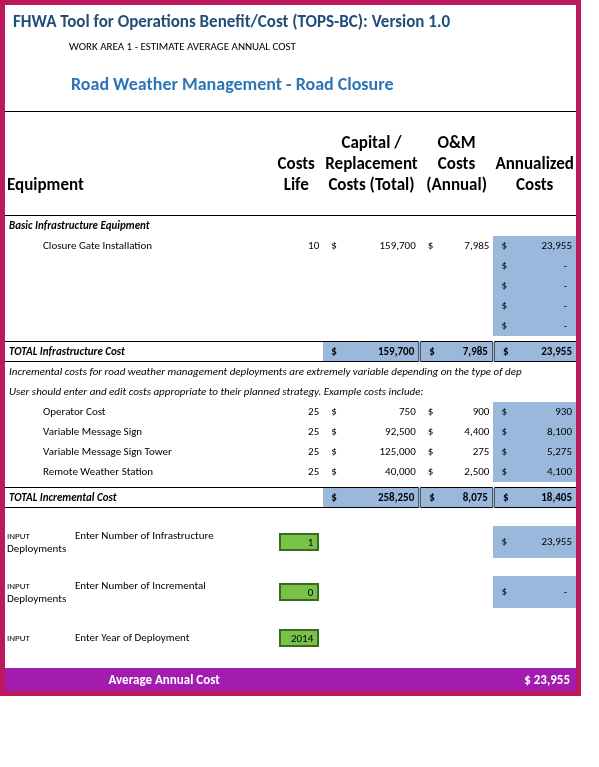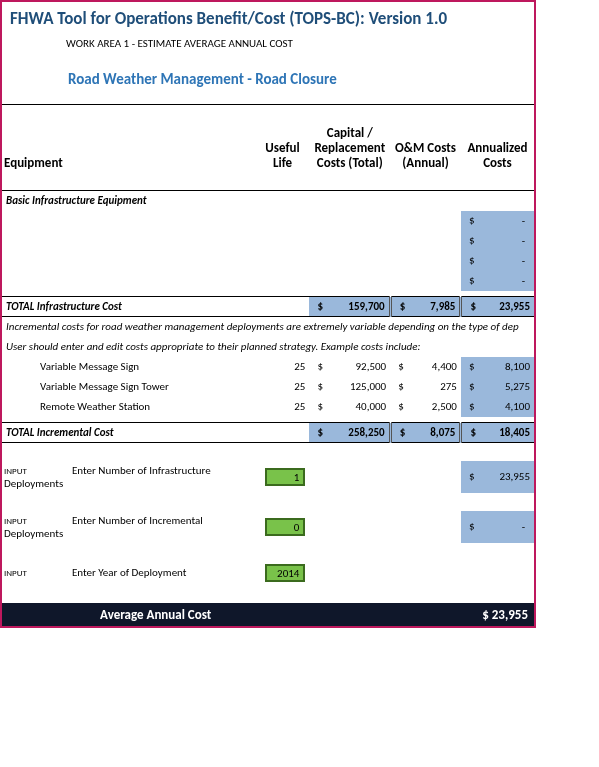--- a/index.html
+++ b/index.html
@@ -4,22 +4,22 @@
 <style>
   * { box-sizing: border-box; }
   body {
     margin: 0;
     padding: 0;
     font-family: Calibri, Arial, sans-serif;
     background: #fff;
     width: 599px;
   }
   .page {
-    width: 536px;
-    border: 2px solid #be185d;
+    width: 581px;
+    border: 5px solid #be185d;
   }
   .header {
     padding: 6px 8px 0 8px;
   }
   .title {
     font-size: 17px;
     font-weight: bold;
     color: #1f4e79;
   }
   .purpose {
@@ -29,41 +29,41 @@
     margin-top: 2px;
   }
   .workarea {
     font-size: 11px;
     color: #000;
     margin-left: 56px;
     margin-top: 8px;
     font-weight: normal;
   }
   .strategy {
-    font-size: 15px;
+    font-size: 18px;
     font-weight: bold;
     color: #2e75b6;
     margin-left: 58px;
     margin-top: 20px;
     margin-bottom: 16px;
   }
   table.grid {
     width: 100%;
     border-collapse: collapse;
     font-size: 11px;
   }
   .col-eq { width: 290px; }
   .col-life { width: 55px; text-align: right; }
   .col-cap { width: 82px; text-align: right; }
   .col-om { width: 75px; text-align: right; }
   .col-ann { width: 75px; text-align: right; }
   .hdrrow td, .hdrrow th {
     border-bottom: 1px solid #000;
     font-weight: bold;
-    font-size: 13px;
+    font-size: 17px;
     vertical-align: bottom;
     padding: 20px 2px;
     text-align: center;
   }
   .hdrrow th:first-child { text-align: left; border-top: 1px solid #000; }
   .hdrrow { border-top: 1px solid #000; }
   .section-label {
     font-style: italic;
     font-weight: bold;
     padding: 16px 2px 6px 2px;
@@ -86,21 +86,21 @@
     border: 2px solid #3b6b1e;
     text-align: right;
     padding: 0 4px;
     font-size: 11px;
     width: 40px;
     display: inline-block;
     height: 18px;
     line-height: 16px;
   }
   .footer {
-    background: #0f172a;
+    background: #a21caf;
     color: #fff;
     font-weight: bold;
     font-size: 13px;
   }
   .footer td { padding: 4px 6px; }
   .spacer td { height: 18px; }
   .minispacer td { height: 6px; }
   .dbl-border-l { border-left: 3px double #555; }
 </style>
 </head>
@@ -119,31 +119,38 @@
       <col class="col-eq">
         <col class="col-life">
         <col class="col-cap">
         <col class="col-om">
         <col class="col-ann">
     </colgroup>
 
     <tbody>
         <tr class="hdrrow">
       <th>Equipment</th>
-      <th>Useful Life</th>
+      <th>Costs Life</th>
       <th>Capital / Replacement Costs (Total)</th>
       <th>O&amp;M Costs (Annual)</th>
       <th>Annualized Costs</th>
     </tr>
 
     <tr class="row">
           <td colspan="5" class="section-label">Basic Infrastructure Equipment</td>
         </tr>
 
     <tr class="row">
+      <td class="indent">Closure Gate Installation</td>
+      <td class="money">10</td>
+      <td class="money"><span class="dollar">$</span><span>159,700</span></td>
+      <td class="money"><span class="dollar">$</span><span>7,985</span></td>
+      <td class="money hl-blue"><span class="dollar">$</span><span>23,955</span></td>
+    </tr>
+    <tr class="row">
           <td></td>
           <td></td>
           <td></td>
           <td></td>
           <td class="money hl-blue"><span class="dollar">$</span><span>-</span>&nbsp;&nbsp;</td>
         </tr>
     <tr class="row">
           <td></td>
           <td></td>
           <td></td>
@@ -178,20 +185,27 @@
     </tr>
 
 
     <tr class="row">
           <td colspan="5" class="note">Incremental costs for road weather management deployments are extremely variable depending on the type of dep</td>
         </tr>
     <tr class="row">
           <td colspan="5" class="note">User should enter and edit costs appropriate to their planned strategy.  Example costs include:</td>
         </tr>
 
+    <tr class="row">
+      <td class="indent">Operator Cost</td>
+      <td class="money">25</td>
+      <td class="money"><span class="dollar">$</span><span>750</span></td>
+      <td class="money"><span class="dollar">$</span><span>900</span></td>
+      <td class="money hl-blue"><span class="dollar">$</span><span>930</span></td>
+    </tr>
     <tr class="row">
       <td class="indent">Variable Message Sign</td>
       <td class="money">25</td>
       <td class="money"><span class="dollar">$</span><span>92,500</span></td>
       <td class="money"><span class="dollar">$</span><span>4,400</span></td>
       <td class="money hl-blue"><span class="dollar">$</span><span>8,100</span></td>
     </tr>
     <tr class="row">
       <td class="indent">Variable Message Sign Tower</td>
       <td class="money">25</td>

